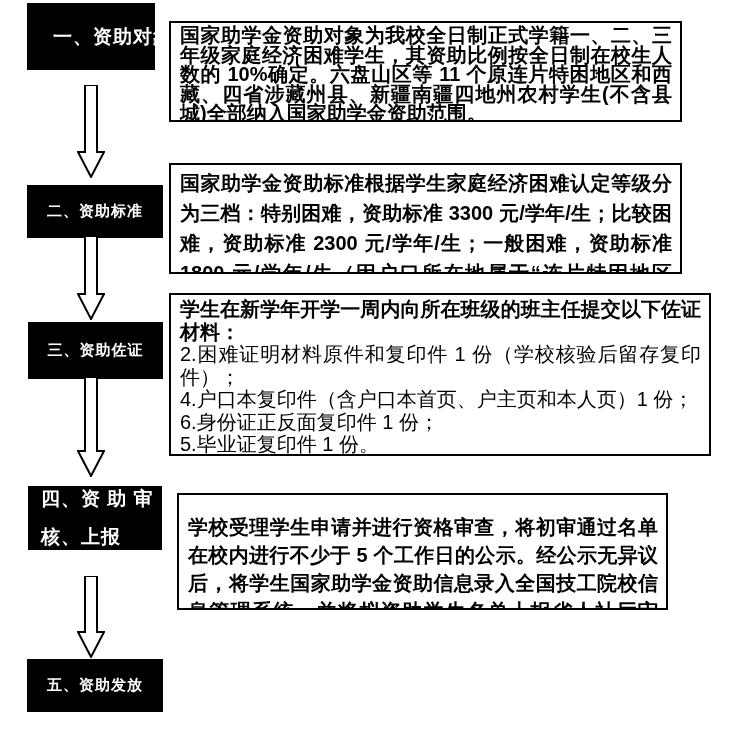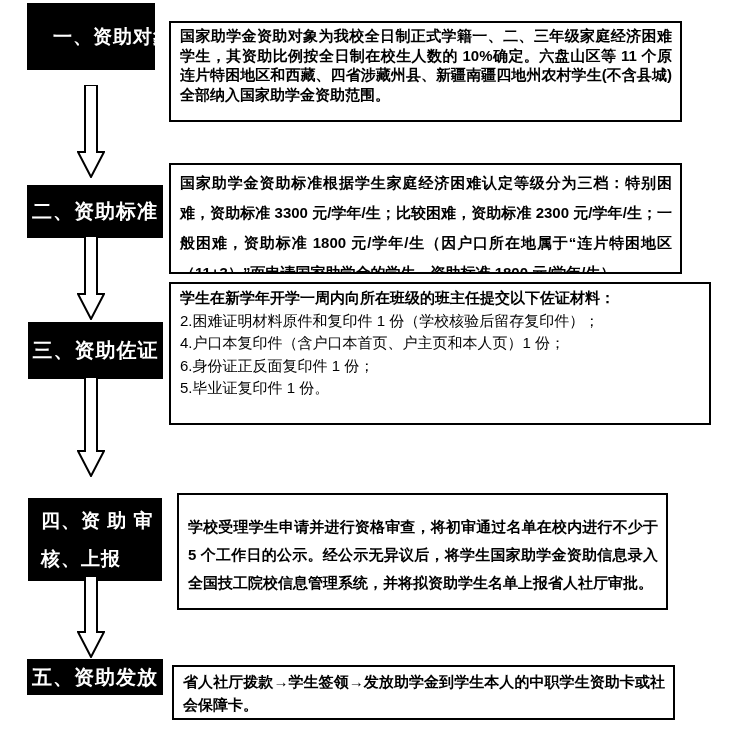--- a/index.html
+++ b/index.html
@@ -14,55 +14,55 @@
   }
   
   .step {
     position: absolute;
     background: #000000;
     color: #ffffff;
     font-weight: bold;
     display: flex;
     align-items: center;
     justify-content: center;
-    font-size: 20px;
+    font-size: 15px;
     letter-spacing: 1px;
     text-align: center;
     box-sizing: border-box;
   }
   .step .lbl { white-space: pre; }
   .step.multiline {
     flex-direction: column;
     align-items: flex-start;
     justify-content: center;
     padding-left: 13px;
     gap: 12px;
     font-size: 19px;
   }
   #b1 { left: 27px;  top: 3px;  width: 128px; height: 67px; font-size: 19px; padding-left: 44px; }
   #b2 { left: 27px;  top: 185px; width: 136px; height: 53px; }
   #b3 { left: 28px;  top: 322px; width: 135px; height: 57px; }
-  #b4 { left: 28px;  top: 498px; width: 134px; height: 83px; }
-  #b5 { left: 27px;  top: 659px; width: 136px; height: 36px; }
+  #b4 { left: 28px;  top: 486px; width: 134px; height: 64px; }
+  #b5 { left: 27px;  top: 659px; width: 136px; height: 53px; }
   
   .tbox {
     position: absolute;
     border: 2px solid #000000;
     box-sizing: border-box;
     background: #ffffff;
     padding: 3px 8px 3px 9px;
     font-weight: bold;
-    font-size: 15px;
+    font-size: 20px;
     line-height: 20px;
     text-align: justify;
     overflow: hidden;
   }
   #t1 { left: 169px; top: 21px;  width: 513px; height: 101px; line-height: 19.5px; }
   #t2 { left: 169px; top: 163px; width: 513px; height: 111px; line-height: 30px; }
-  #t3 { left: 169px; top: 282px; width: 542px; height: 143px; line-height: 22.5px; font-weight: normal; }
+  #t3 { left: 169px; top: 293px; width: 542px; height: 163px; line-height: 22.5px; font-weight: normal; }
   #t3 .t3-header { font-weight: bold; }
   #t4 { left: 177px; top: 493px; width: 491px; height: 117px; line-height: 28px; padding-top: 18px; }
   #t5 { left: 172px; top: 665px; width: 503px; height: 55px; line-height: 23px; }
   
   .arrow { position: absolute; }
   #a1 { left: 77px; top: 85px;  }
   #a2 { left: 77px; top: 236px; }
   #a3 { left: 77px; top: 377px; }
   #a4 { left: 77px; top: 576px; }
   .arrow polygon { fill: #ffffff; stroke: #000000; stroke-width: 2; }
@@ -117,17 +117,14 @@
     <span>学校受理学生申请并进行资格审查，将初审通过名单在校内进行不少于 5 个工作日的公示。经公示无异议后，将学生国家助学金资助信息录入全国技工院校信息管理系统，并将拟资助学生名单上报省人社厅审批。</span>
   </div>
 
   <svg class="arrow" id="a4" width="28" height="82">
     <polygon points="8,0 20,0 20,56 27,56 14,81 1,56 8,56"></polygon>
   </svg>
 
   <div class="step" id="b5">
     <span class="lbl">五、资助发放</span>
   </div>
-  <div class="tbox" id="t5">
-    <span>省人社厅拨款→学生签领→发放助学金到学生本人的中职学生资助卡或社会保障卡。</span>
-  </div>
 
 </div>
 
 </body></html>

